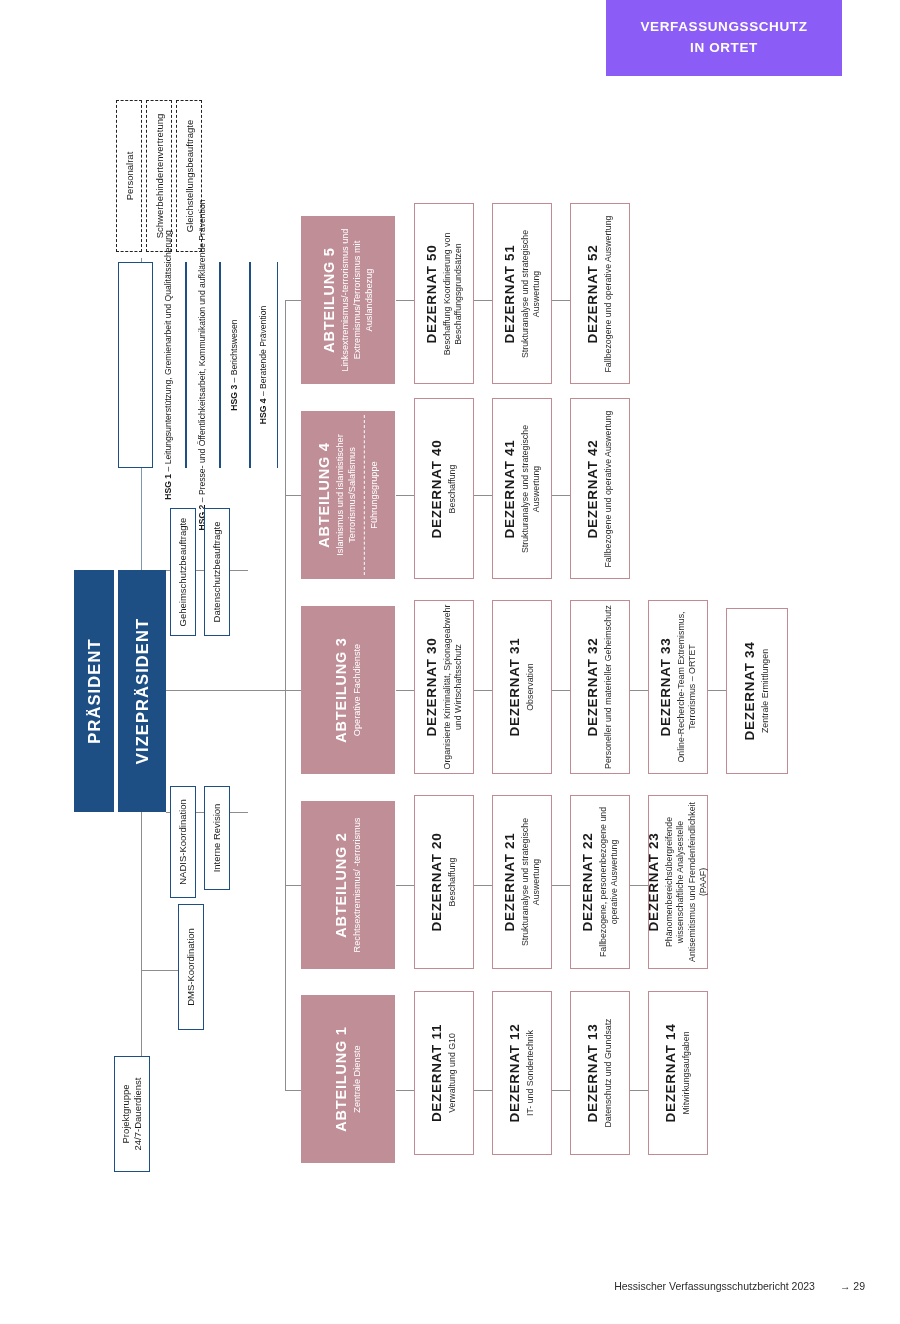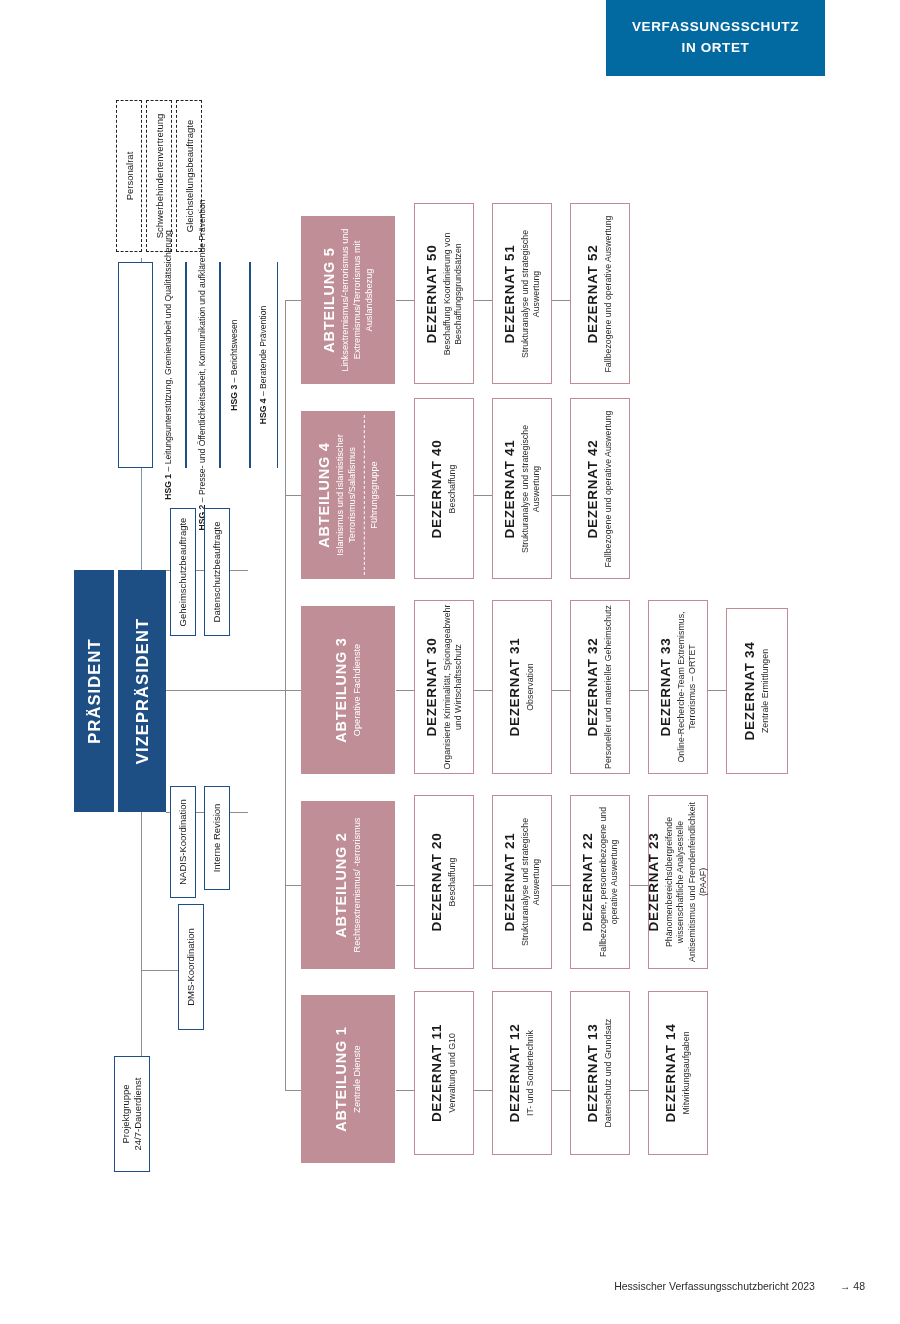--- a/index.html
+++ b/index.html
@@ -1,21 +1,21 @@
 <!DOCTYPE html>
 <html><head>
 <meta charset="utf-8">
 <style>
   html,body{margin:0;padding:0;background:#ffffff;}
   body{width:900px;height:1324px;position:relative;overflow:hidden;
        font-family:"Liberation Sans","DejaVu Sans",sans-serif;color:#1a1a1a;}
 
   
-  .banner{position:absolute;left:606px;top:0;width:219px;height:76px;
-          background:#0369a1;display:flex;align-items:center;justify-content:center;}
+  .banner{position:absolute;left:606px;top:0;width:236px;height:76px;
+          background:#8b5cf6;display:flex;align-items:center;justify-content:center;}
   .banner-txt{color:#ffffff;font-size:13.5px;font-weight:bold;letter-spacing:.6px;
               text-align:center;line-height:1.55;}
 
   
   .vbox{position:absolute;box-sizing:border-box;background:#ffffff;}
   .vinner{position:absolute;left:50%;top:50%;transform:translate(-50%,-50%) rotate(-90deg);
           white-space:nowrap;text-align:center;}
 
   
   .dashbox{border:1px dashed #222;}
@@ -331,14 +331,14 @@
 <div class="dez" style="left:648px;top:991px;width:60px;height:164px;">
   <div class="vinner" style="width:156px;white-space:normal;">
     <span class="dez-no">DEZERNAT 14</span>
     <span class="dez-sub">Mitwirkungsaufgaben</span>
   </div>
 </div>
 
 <div class="footer">
   <span>Hessischer Verfassungsschutzbericht 2023</span>
   <span class="pg">→</span>
-  <span>48</span>
+  <span>29</span>
 </div>
 
 </body></html>

